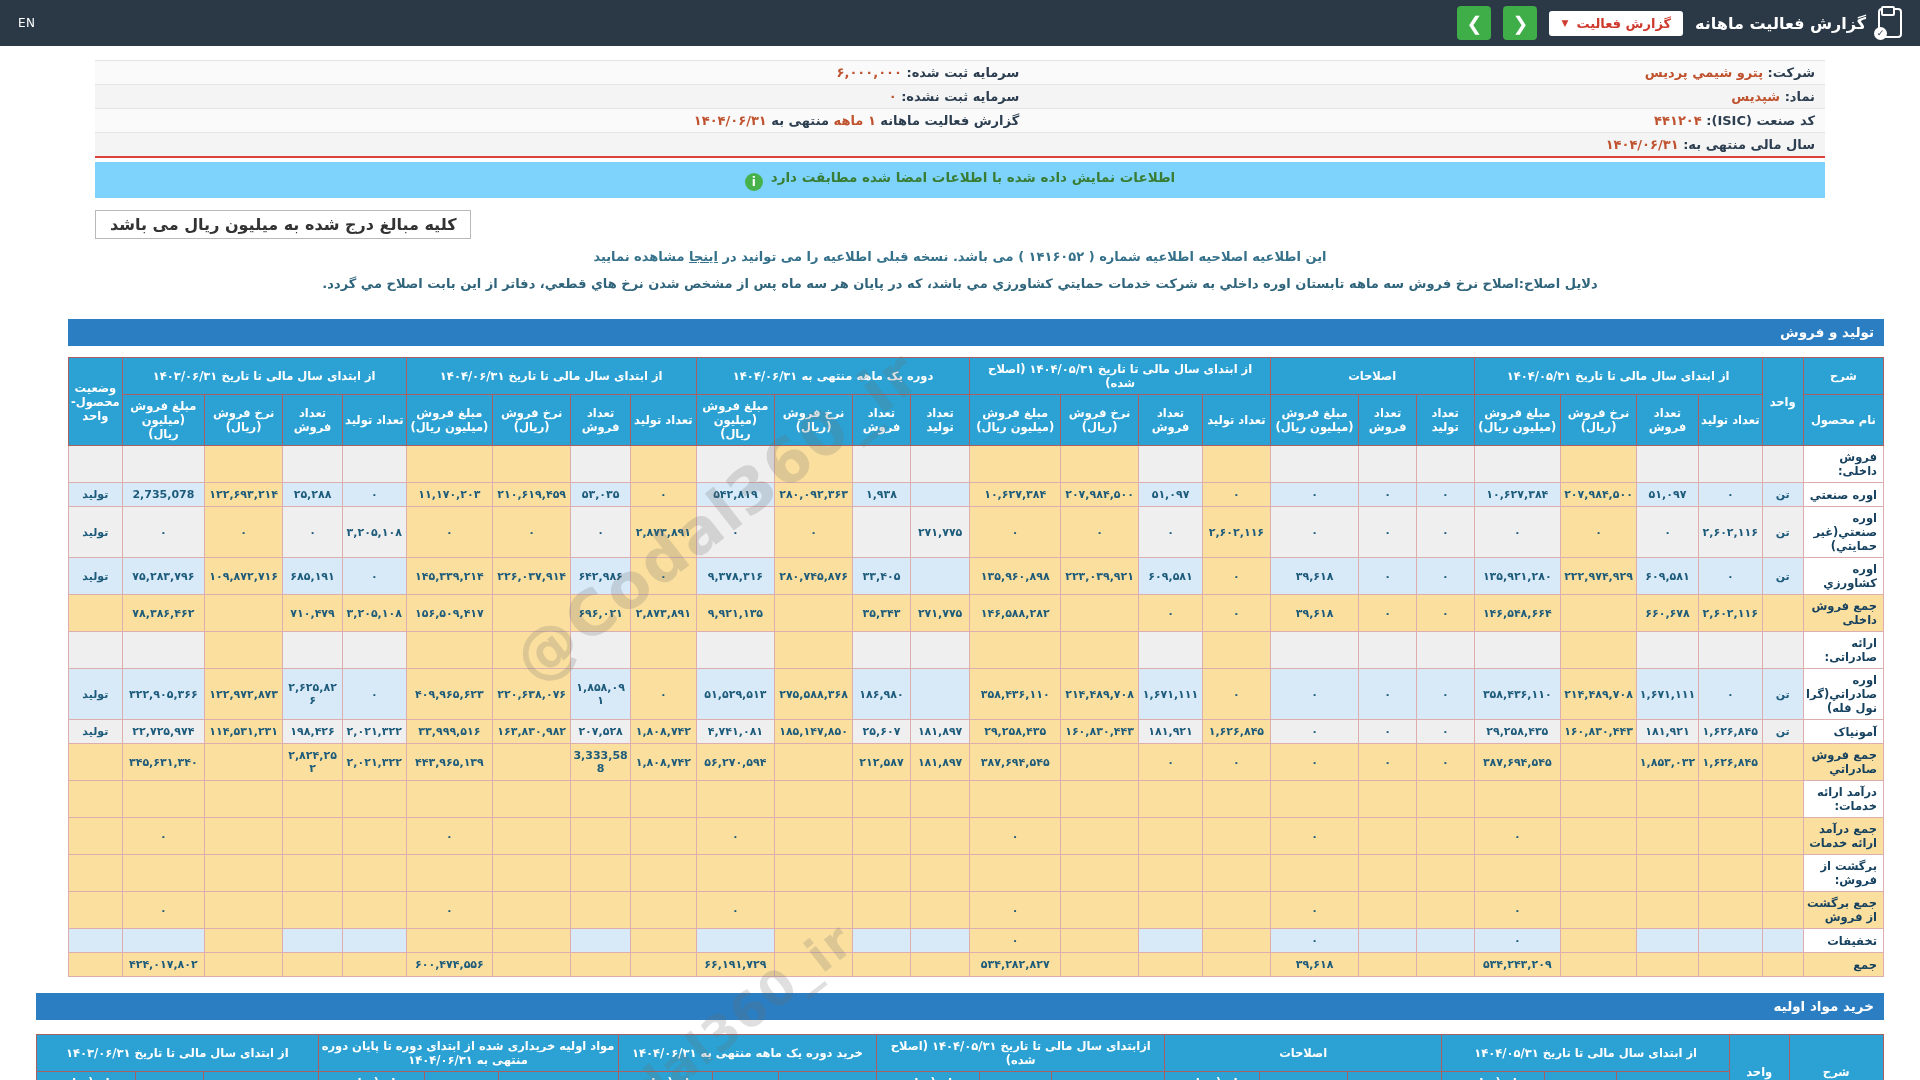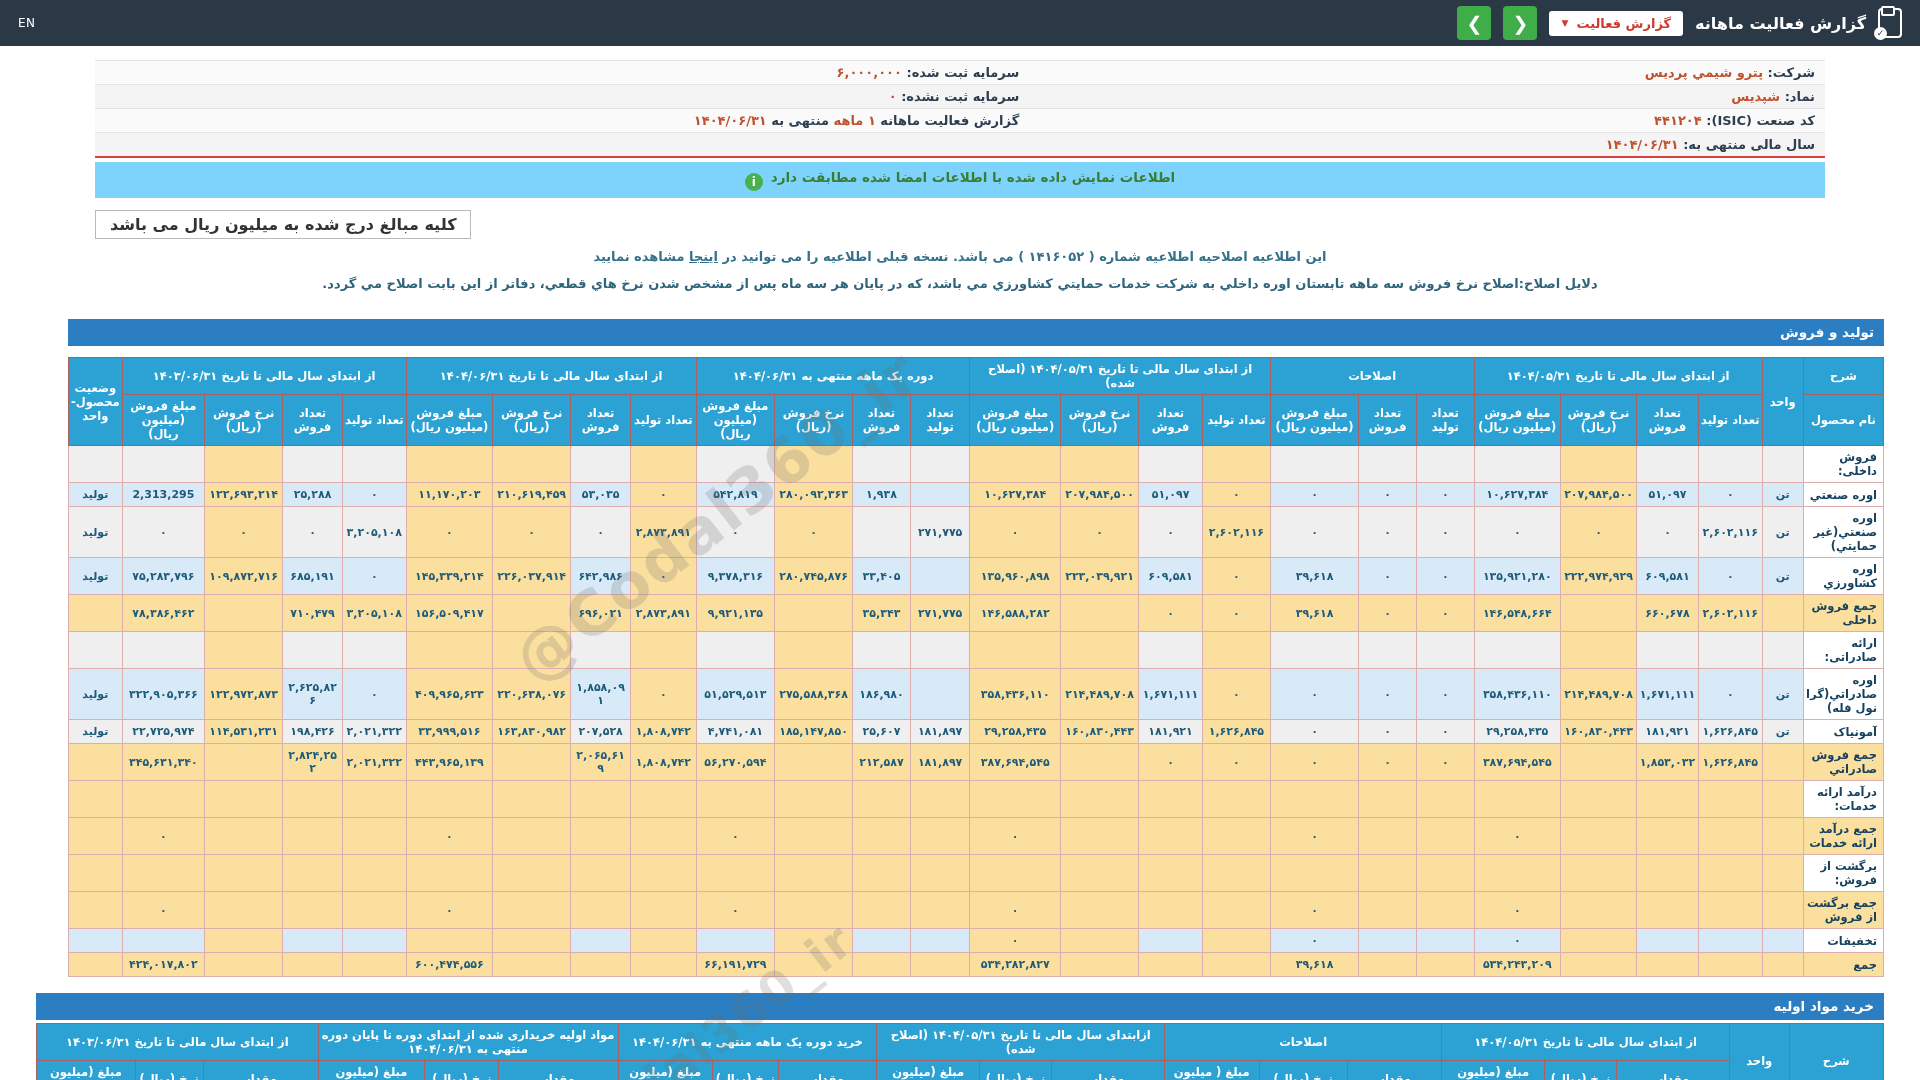--- a/index.html
+++ b/index.html
@@ -232,21 +232,21 @@
           <td class="blue">۱,۹۳۸</td>
           <td class="wheat">۲۸۰,۰۹۲,۳۶۳</td>
           <td class="blue">۵۴۲,۸۱۹</td>
           <td class="wheat">۰</td>
           <td class="blue">۵۳,۰۳۵</td>
           <td class="wheat">۲۱۰,۶۱۹,۴۵۹</td>
           <td class="wheat">۱۱,۱۷۰,۲۰۳</td>
           <td class="blue">۰</td>
           <td class="blue">۲۵,۲۸۸</td>
           <td class="wheat">۱۲۲,۶۹۳,۲۱۴</td>
-          <td class="blue">2,313,295</td>
+          <td class="blue">2,735,078</td>
           <td class="blue">تولید</td>
         </tr>
         <tr>
           <td class="name">اوره صنعتي(غیر حمایتي)</td>
           <td class="grey">تن</td>
           <td class="grey">۲,۶۰۲,۱۱۶</td>
           <td class="grey">۰</td>
           <td class="wheat">۰</td>
           <td class="grey">۰</td>
           <td class="grey">۰</td>
@@ -422,21 +422,21 @@
           <td class="wheat">۰</td>
           <td class="wheat">۰</td>
           <td class="wheat">۰</td>
           <td class="wheat"></td>
           <td class="wheat">۳۸۷,۶۹۴,۵۴۵</td>
           <td class="wheat">۱۸۱,۸۹۷</td>
           <td class="wheat">۲۱۲,۵۸۷</td>
           <td class="wheat"></td>
           <td class="wheat">۵۶,۲۷۰,۵۹۴</td>
           <td class="wheat">۱,۸۰۸,۷۴۲</td>
-          <td class="wheat">۲,۰۶۵,۶۱۹</td>
+          <td class="wheat">3,333,588</td>
           <td class="wheat"></td>
           <td class="wheat">۴۴۳,۹۶۵,۱۳۹</td>
           <td class="wheat">۲,۰۲۱,۳۲۲</td>
           <td class="wheat">۲,۸۲۴,۲۵۲</td>
           <td class="wheat"></td>
           <td class="wheat">۳۴۵,۶۳۱,۳۴۰</td>
           <td class="wheat"></td>
         </tr>
         <tr>
           <td class="name">درآمد ارائه خدمات:</td>
@@ -604,21 +604,21 @@
           <td class="wheat"></td>
           <td class="wheat"></td>
           <td class="wheat">۴۲۴,۰۱۷,۸۰۲</td>
           <td class="wheat"></td>
         </tr>
       </tbody>
     </table>
 </div>
 
 <div class="section mat" style="margin-top:16px;">
-  <div class="bar" style="margin-bottom:3px;">خرید مواد اولیه</div>
+  <div class="bar" style="margin-bottom:14px;">خرید مواد اولیه</div>
   <table id="mat-table">
       <colgroup>
         <col style="width: 92px;">
         <col style="width: 58px;">
         <col style="width: 110px;">
         <col style="width: 70px;">
         <col style="width: 100px;">
         <col style="width: 92px;">
         <col style="width: 86px;">
         <col style="width: 92px;">

